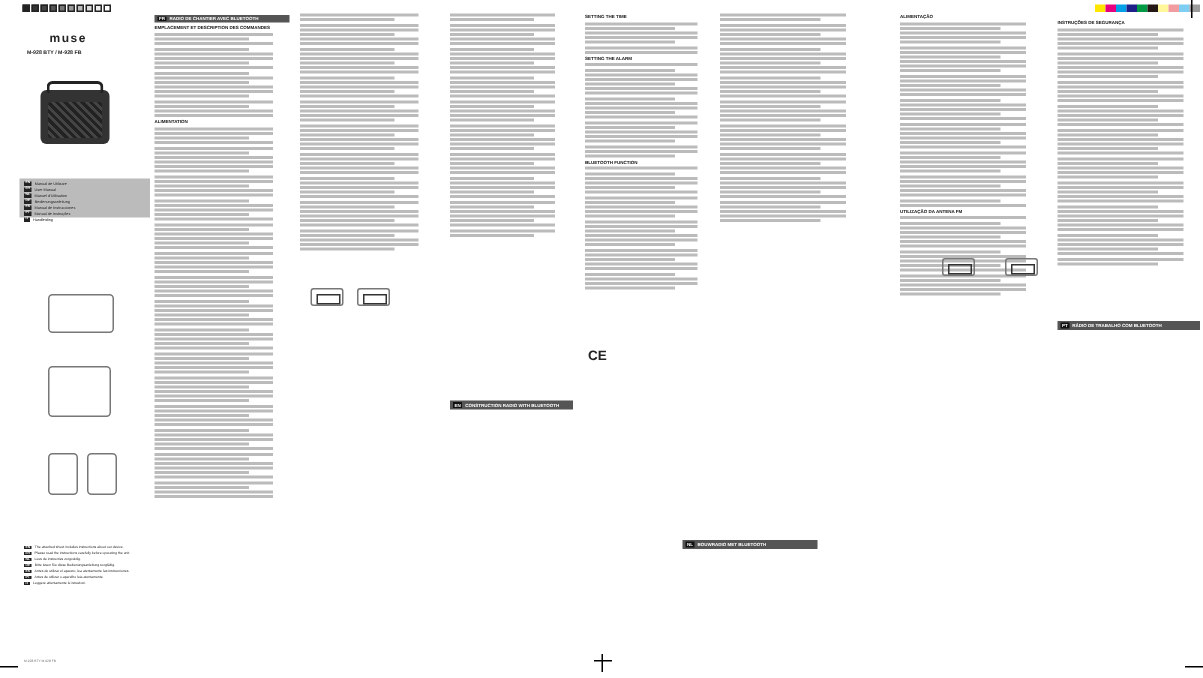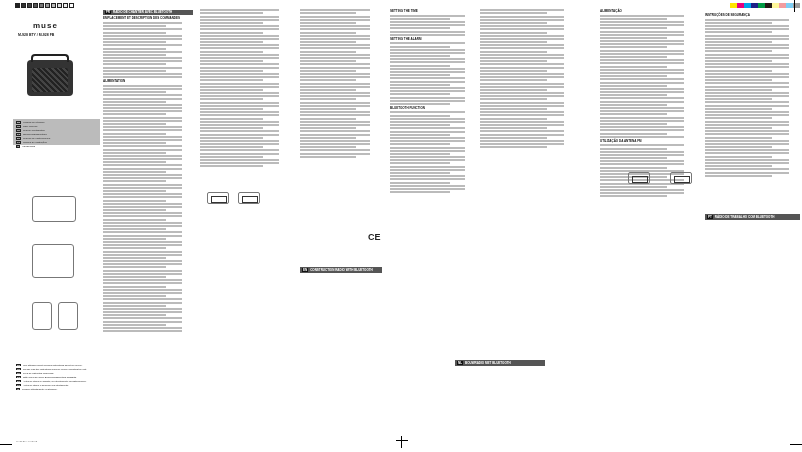--- a/index.html
+++ b/index.html
@@ -328,21 +328,21 @@
       <div class="line m"></div>
       <div class="line m"></div>
       <div class="line s"></div>
       <div class="line m"></div>
       <div class="line m"></div>
       <div class="line s"></div>
       <div class="line m"></div>
       <div class="line m"></div>
       <div class="line s"></div>
   </div>
-  <div class="ce" style="left:368px;top:232px">CE</div>
+  <div class="ce" style="left:392px;top:232px">CE</div>
   <div class="band" style="position:absolute;left:300px;top:265px;width:82px">
       <span class="flag">EN</span>
       <span>CONSTRUCTION RADIO WITH BLUETOOTH</span>
     </div>
 
   <div class="col" style="left:390px;width:85px">
     <div class="hd">SETTING THE TIME</div>
     <div class="line m"></div>
       <div class="line s"></div>
       <div class="line m"></div>

